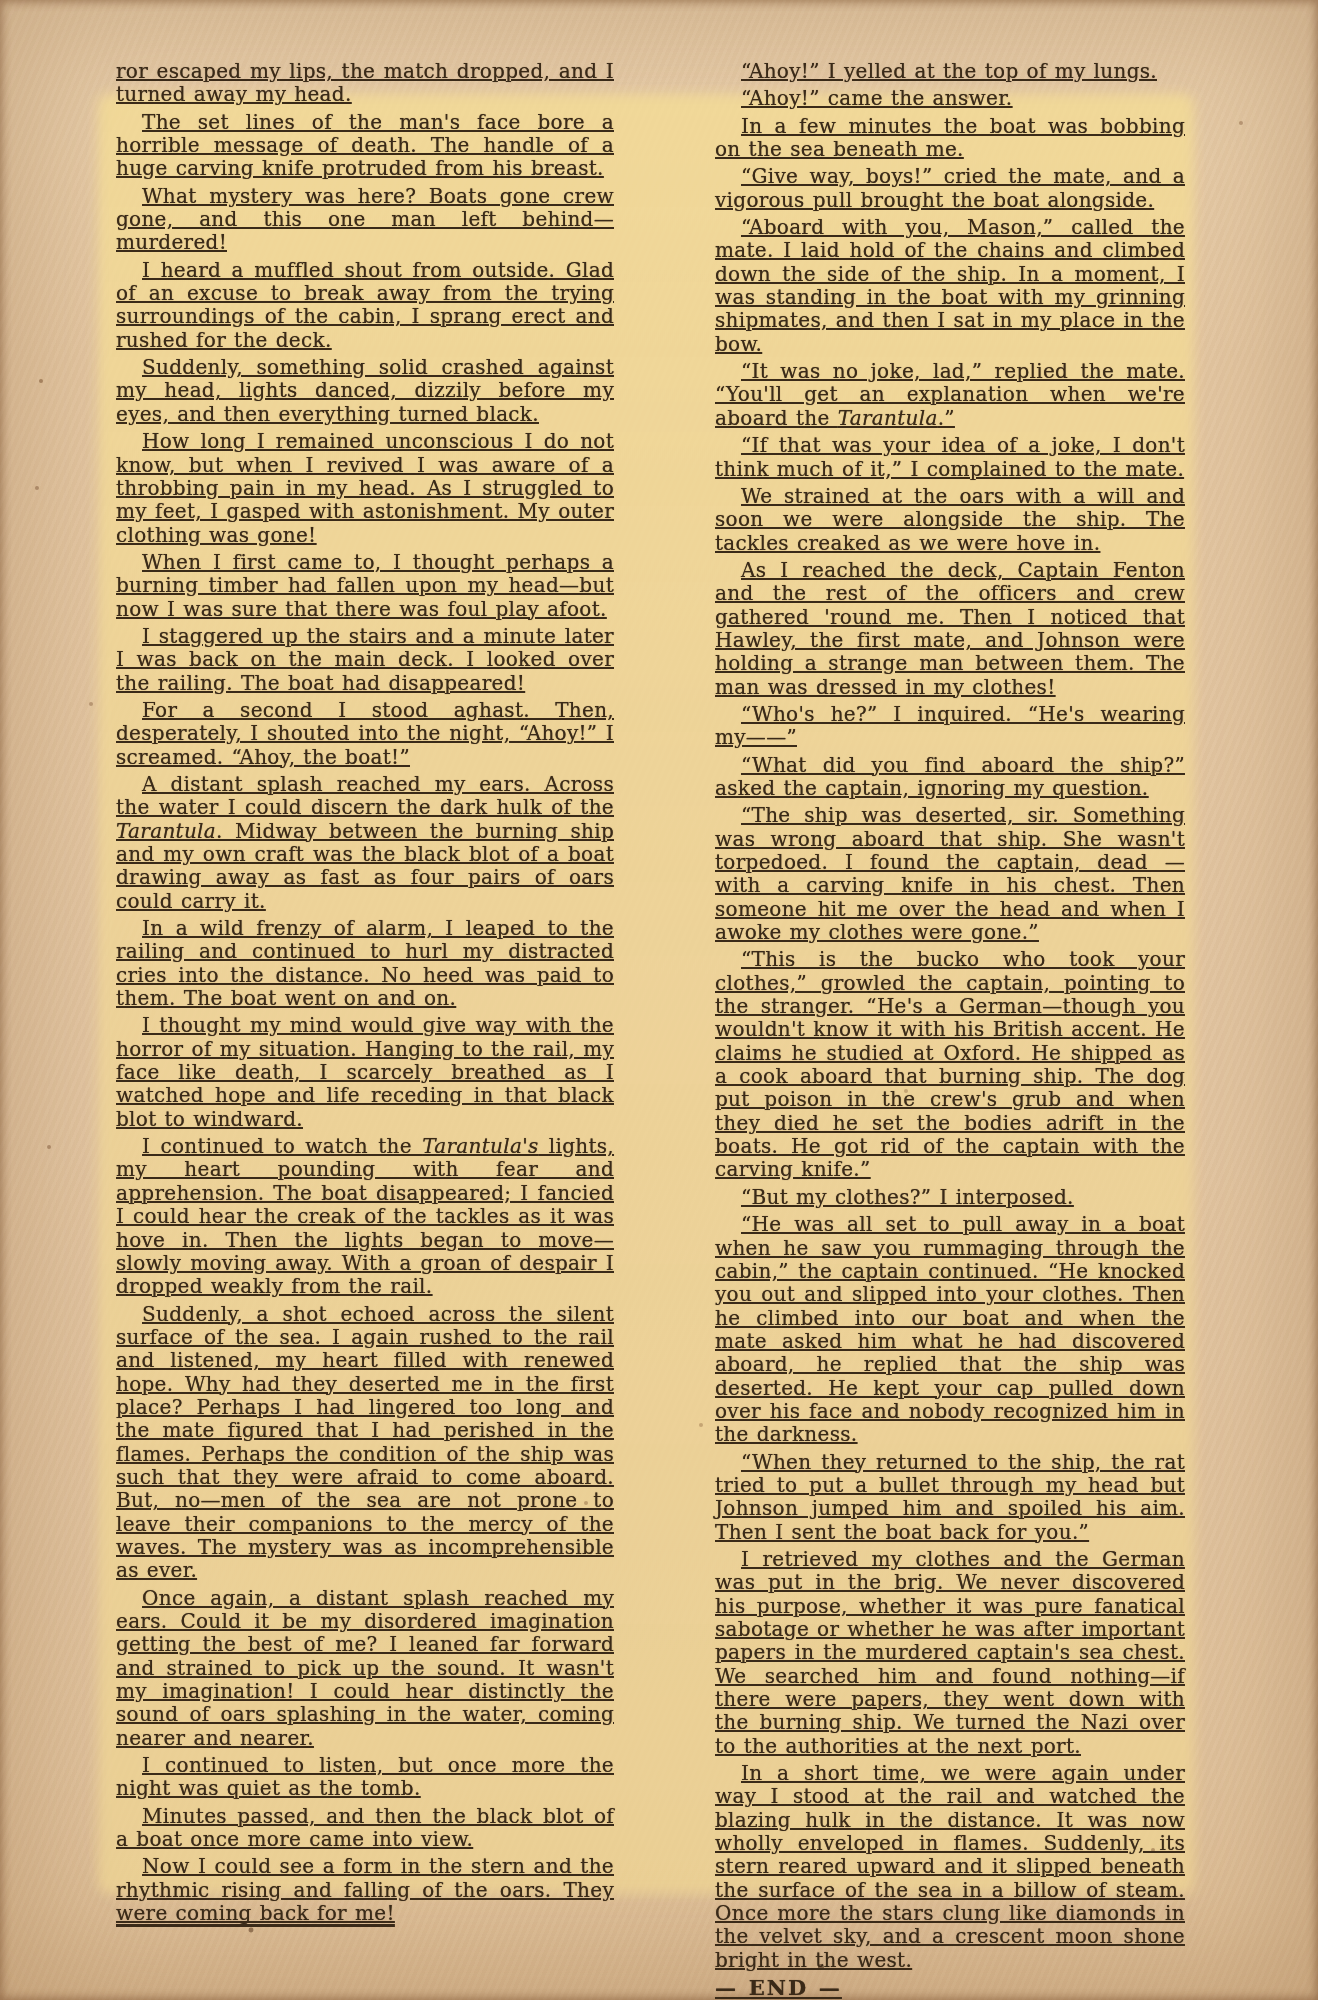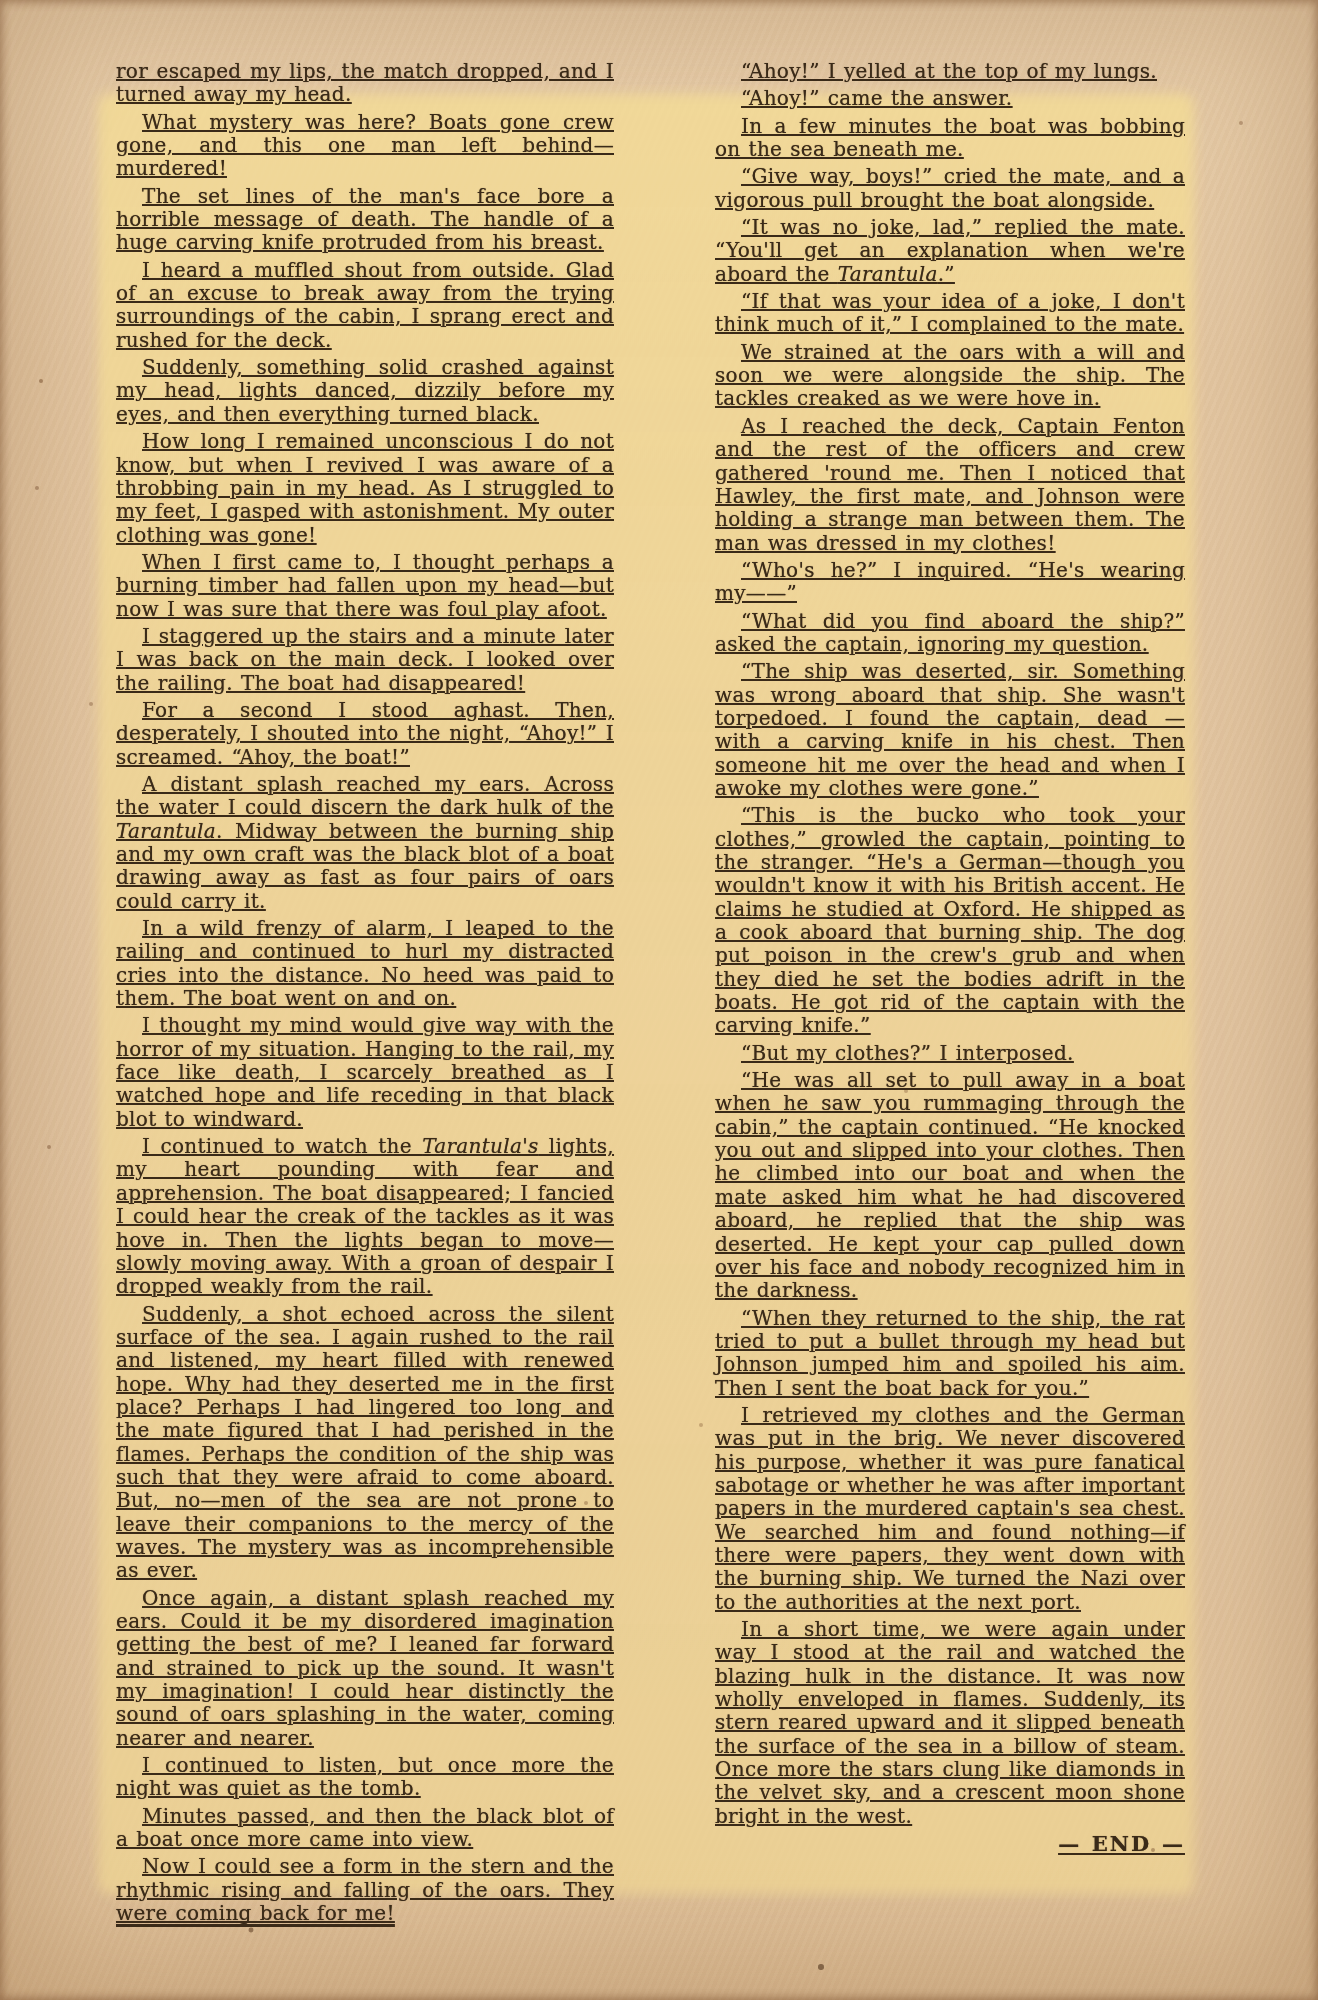--- a/index.html
+++ b/index.html
@@ -57,42 +57,42 @@
     font-size:20px;line-height:23.35px;
     letter-spacing:0.3px;word-spacing:1.4px;
     text-align:justify;
     text-shadow:0 0 0.8px rgba(58,42,24,0.75);
   }
   .col-left{left:112px;width:506px;}
   .col-right{left:711px;width:478px;}
   .col p{margin:4px;text-indent:26px;text-decoration:underline;}
   .col p.noindent{text-indent:0;}
   .col p.center{
-    text-align:right;text-indent:0;
+    text-align:left;text-indent:0;
     font-weight:bold;letter-spacing:2px;
     margin-top:1px;font-size:21px;
   }
   .it{font-style:italic;}
   .ul{
     text-decoration:underline;
     text-decoration-thickness:2.5px;
     text-underline-offset:4px;
     text-decoration-skip-ink:none;
   }
 </style>
 </head>
 <body>
 
 <div class="scan">
   <div class="panel"></div>
   <div class="specks"></div>
   <div class="col col-left">
       <p class="noindent"><span>ror escaped my lips, the match dropped, and I turned away my head.</span></p>
+      <p><span>The set lines of the man's face bore a horrible message of death. The handle of a huge carving knife protruded from his breast.</span></p>
       <p><span>What mystery was here? Boats gone crew gone, and this one man left behind—murdered!</span></p>
-      <p><span>The set lines of the man's face bore a horrible message of death. The handle of a huge carving knife protruded from his breast.</span></p>
       <p><span>I heard a muffled shout from outside. Glad of an excuse to break away from the trying surroundings of the cabin, I sprang erect and rushed for the deck.</span></p>
       <p><span>Suddenly, something solid crashed against my head, lights danced, dizzily before my eyes, and then everything turned black.</span></p>
       <p><span>How long I remained unconscious I do not know, but when I revived I was aware of a throbbing pain in my head. As I struggled to my feet, I gasped with astonishment. My outer clothing was gone!</span></p>
       <p><span>When I first came to, I thought perhaps a burning timber had fallen upon my head—but now I was sure that there was foul play afoot.</span></p>
       <p><span>I staggered up the stairs and a minute later I was back on the main deck. I looked over the railing. The boat had disappeared!</span></p>
       <p><span>For a second I stood aghast. Then, desperately, I shouted into the night, “Ahoy!” I screamed. “Ahoy, the boat!”</span></p>
       <p><span>A distant splash reached my ears. Across the water I could discern the dark hulk of the </span><span class="it">Tarantula</span><span>. Midway between the burning ship and my own craft was the black blot of a boat drawing away as fast as four pairs of oars could carry it.</span></p>
       <p><span>In a wild frenzy of alarm, I leaped to the railing and continued to hurl my distracted cries into the distance. No heed was paid to them. The boat went on and on.</span></p>
       <p><span>I thought my mind would give way with the horror of my situation. Hanging to the rail, my face like death, I scarcely breathed as I watched hope and life receding in that black blot to windward.</span></p>
       <p><span>I continued to watch the </span><span class="it">Tarantula's</span><span> lights, my heart pounding with fear and apprehension. The boat disappeared; I fancied I could hear the creak of the tackles as it was hove in. Then the lights began to move—slowly moving away. With a groan of despair I dropped weakly from the rail.</span></p>
@@ -100,20 +100,21 @@
       <p><span>Once again, a distant splash reached my ears. Could it be my disordered imagination getting the best of me? I leaned far forward and strained to pick up the sound. It wasn't my imagination! I could hear distinctly the sound of oars splashing in the water, coming nearer and nearer.</span></p>
       <p><span>I continued to listen, but once more the night was quiet as the tomb.</span></p>
       <p><span>Minutes passed, and then the black blot of a boat once more came into view.</span></p>
       <p><span>Now I could see a form in the stern and the rhythmic rising and falling of the oars. They </span><span class="ul">were coming back for me!</span></p>
     </div>
   <div class="col col-right">
       <p><span>“Ahoy!” I yelled at the top of my lungs.</span></p>
       <p><span>“Ahoy!” came the answer.</span></p>
       <p><span>In a few minutes the boat was bobbing on the sea beneath me.</span></p>
       <p><span>“Give way, boys!” cried the mate, and a vigorous pull brought the boat alongside.</span></p>
+      <p><span>“Aboard with you, Mason,” called the mate. I laid hold of the chains and climbed down the side of the ship. In a moment, I was standing in the boat with my grinning shipmates, and then I sat in my place in the bow.</span></p>
       <p><span>“It was no joke, lad,” replied the mate. “You'll get an explanation when we're aboard the </span><span class="it">Tarantula</span><span>.”</span></p>
       <p><span>“If that was your idea of a joke, I don't think much of it,” I complained to the mate.</span></p>
       <p><span>We strained at the oars with a will and soon we were alongside the ship. The tackles creaked as we were hove in.</span></p>
       <p><span>As I reached the deck, Captain Fenton and the rest of the officers and crew gathered 'round me. Then I noticed that Hawley, the first mate, and Johnson were holding a strange man between them. The man was dressed in my clothes!</span></p>
       <p><span>“Who's he?” I inquired. “He's wearing my——”</span></p>
       <p><span>“What did you find aboard the ship?” asked the captain, ignoring my question.</span></p>
       <p><span>“The ship was deserted, sir. Something was wrong aboard that ship. She wasn't torpedoed. I found the captain, dead — with a carving knife in his chest. Then someone hit me over the head and when I awoke my clothes were gone.”</span></p>
       <p><span>“This is the bucko who took your clothes,” growled the captain, pointing to the stranger. “He's a German—though you wouldn't know it with his British accent. He claims he studied at Oxford. He shipped as a cook aboard that burning ship. The dog put poison in the crew's grub and when they died he set the bodies adrift in the boats. He got rid of the captain with the carving knife.”</span></p>
       <p><span>“But my clothes?” I interposed.</span></p>
       <p><span>“He was all set to pull away in a boat when he saw you rummaging through the cabin,” the captain continued. “He knocked you out and slipped into your clothes. Then he climbed into our boat and when the mate asked him what he had discovered aboard, he replied that the ship was deserted. He kept your cap pulled down over his face and nobody recognized him in the darkness.</span></p>

